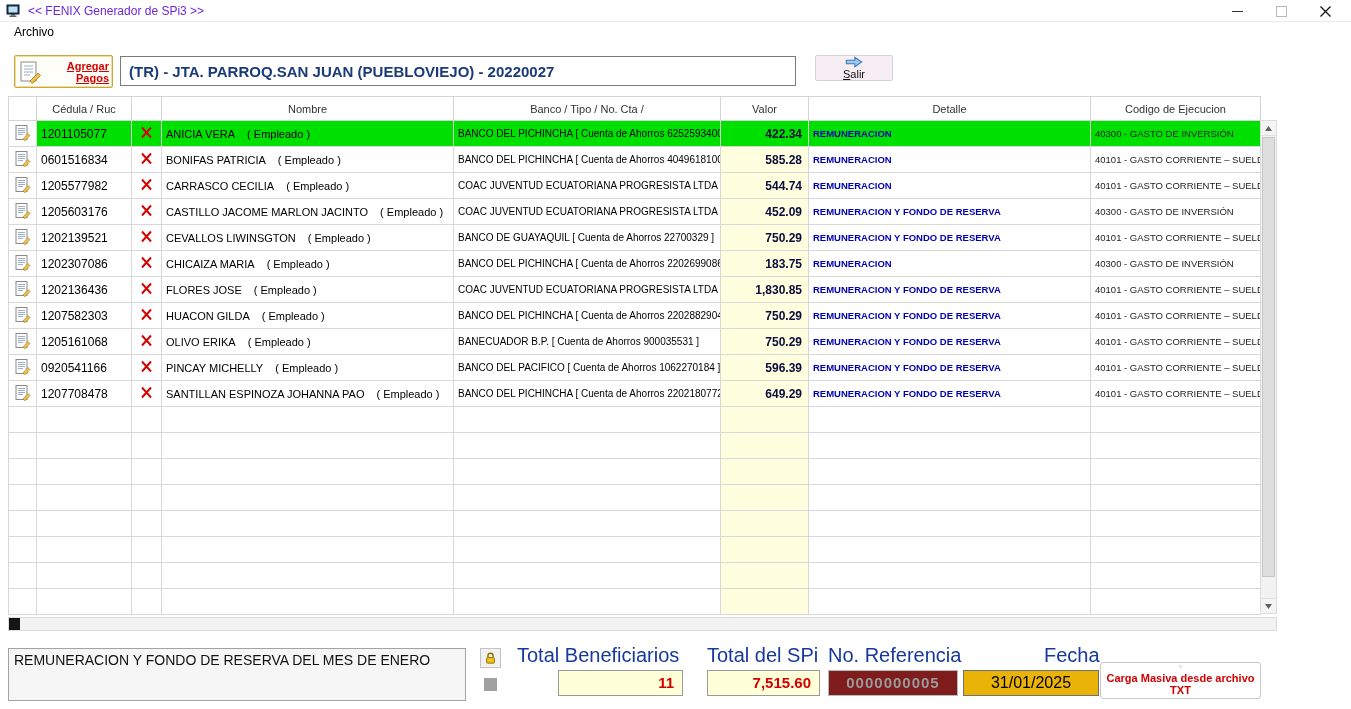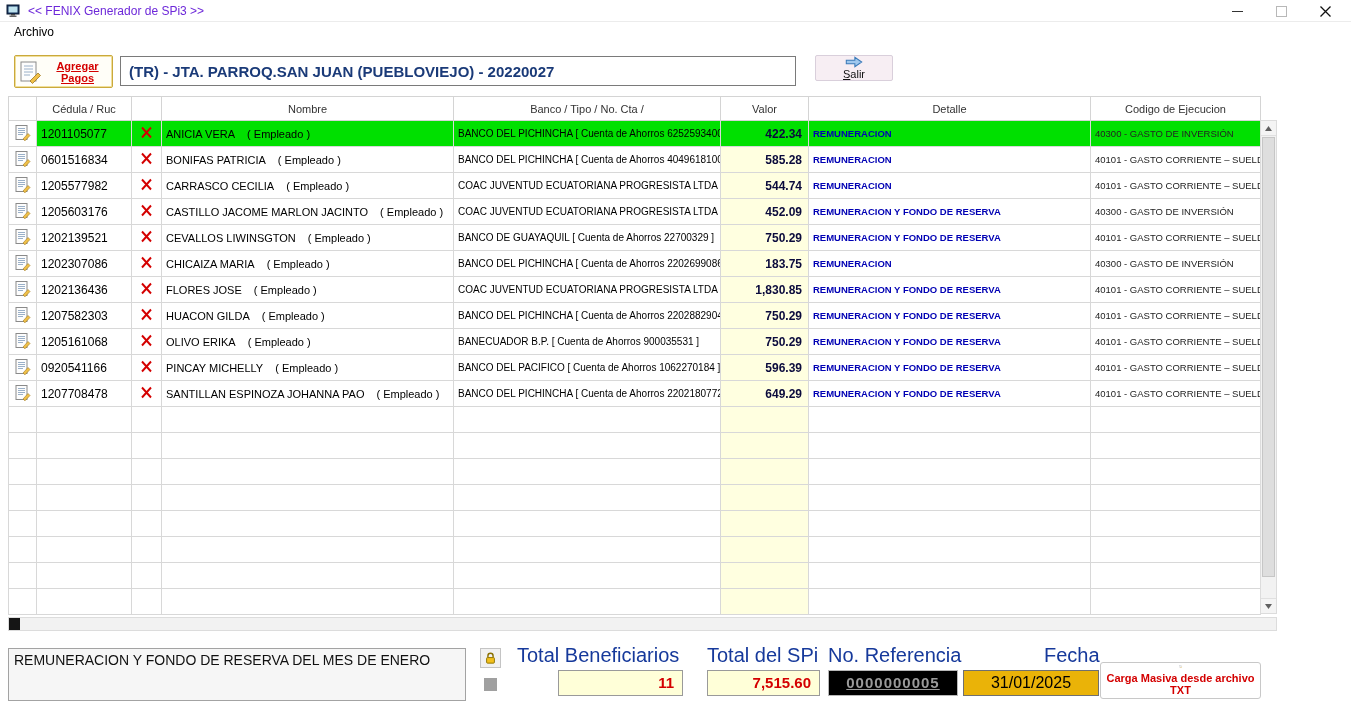--- a/index.html
+++ b/index.html
@@ -13,21 +13,21 @@
   .titlebar .wtitle { font-size:12px; color:#6d28d9; }
   .wincontrols { position:absolute; right:4px; top:0; height:22px; display:flex; }
   .winbtn { width:44px; height:22px; display:flex; align-items:center; justify-content:center; cursor:pointer; }
 
   
   .menubar { position:absolute; top:22px; left:0; right:0; height:20px; background:#fff; }
   .menuitem { position:absolute; left:10px; top:0; height:20px; line-height:20px; font-size:12px; color:#000; padding:0 4px; cursor:pointer; }
 
   
   .btn-agregar { position:absolute; left:14px; top:55px; width:99px; height:33px; background:#fffef8; border:1px solid #caa93c; border-radius:2px; box-shadow:inset 0 0 0 1px #f0df9a; display:flex; align-items:center; gap:4px; padding:2px 3px; cursor:pointer; }
-  .btn-agregar .lbl { flex:1; color:#d40000; font-size:11px; font-weight:bold; text-decoration:underline; line-height:12px; text-align:center; }
+  .btn-agregar .lbl { flex:1; color:#d40000; font-size:11px; font-weight:bold; text-decoration:underline; line-height:12px; text-align:right; }
   .title-input { position:absolute; left:120px; top:56px; width:676px; height:30px; border:1px solid #7a7a7a; font-family:inherit; font-size:15px; font-weight:bold; color:#1a3a78; padding:0 8px; background:#fff; }
   .btn-salir { position:absolute; left:815px; top:55px; width:78px; height:26px; background:#f7eef3; border:1px solid #d9cfdb; border-radius:2px; display:flex; flex-direction:column; align-items:center; justify-content:center; cursor:pointer; }
   .btn-salir .lbl { display:block; font-size:11px; color:#111; line-height:12px; }
   .btn-salir .lbl::first-letter { text-decoration:underline; }
 
   
   table.grid { position:absolute; left:8px; top:96px; width:1252px; border-collapse:collapse; table-layout:fixed; background:#fff; border:1px solid #9a9a9a; }
   .grid th { height:24px; font-size:11px; font-weight:normal; color:#333; background:#fff; border:1px solid #d4d4d4; overflow:hidden; white-space:nowrap; }
   .grid td { height:26px; border:1px solid #d8d8d8; font-size:11px; color:#000; white-space:nowrap; overflow:hidden; padding:0 4px; background:#fff; }
   td.c-icon { text-align:center; padding:0; }
@@ -54,21 +54,21 @@
 
   
   .note { position:absolute; left:8px; top:648px; width:458px; height:53px; background:#f6f6f6; border:1px solid #a3a3a3; font-family:inherit; font-size:14px; color:#111; padding:3px 5px; resize:none; overflow:hidden; }
   .lock-btn { position:absolute; left:480px; top:648px; width:21px; height:20px; background:#f1f1f1; border:1px solid #c4c4c4; display:flex; align-items:center; justify-content:center; cursor:pointer; }
   .gray-sq { position:absolute; left:484px; top:678px; width:13px; height:13px; background:#a0a0a0; }
   .flabel { position:absolute; top:644px; font-size:20px; color:#16399b; }
   #lbl-benef { left:517px; } #lbl-total { left:707px; } #lbl-ref { left:828px; } #lbl-fecha { left:1044px; }
   .vbox { position:absolute; top:670px; height:26px; line-height:24px; border:1px solid #9a9a9a; background:#ffffd8; font-size:15px; font-weight:bold; color:#d40000; text-align:right; padding:0 8px; }
   #box-benef { left:558px; width:125px; }
   #box-total { left:707px; width:113px; }
-  #box-ref   { left:828px; width:130px; background:#000000; color:#9a9a9a; text-align:center; letter-spacing:1px; border:1px solid #b8b8b8; padding:0;text-decoration:underline; }
+  #box-ref   { left:828px; width:130px; background:#7f1d1d; color:#9a9a9a; text-align:center; letter-spacing:1px; border:1px solid #b8b8b8; padding:0; }
   #box-fecha { left:963px; width:136px; background:#eab308; color:#000; font-weight:normal; font-size:16px; text-align:center; border:1px solid #707070; padding:0; font-family:inherit; height:26px; line-height:24px; }
   .btn-carga { position:absolute; left:1100px; top:662px; width:161px; height:37px; background:#fff; border:1px solid #c8c8c8; border-radius:3px; display:flex; align-items:center; gap:4px; padding:2px 4px; cursor:pointer;flex-direction:column; }
   .btn-carga .lbl { flex:1; color:#d40000; font-weight:bold; font-size:11px; line-height:12px; text-align:center; }
 </style>
 </head>
 <body>
 
 <div class="app">
 
   <div class="titlebar">

